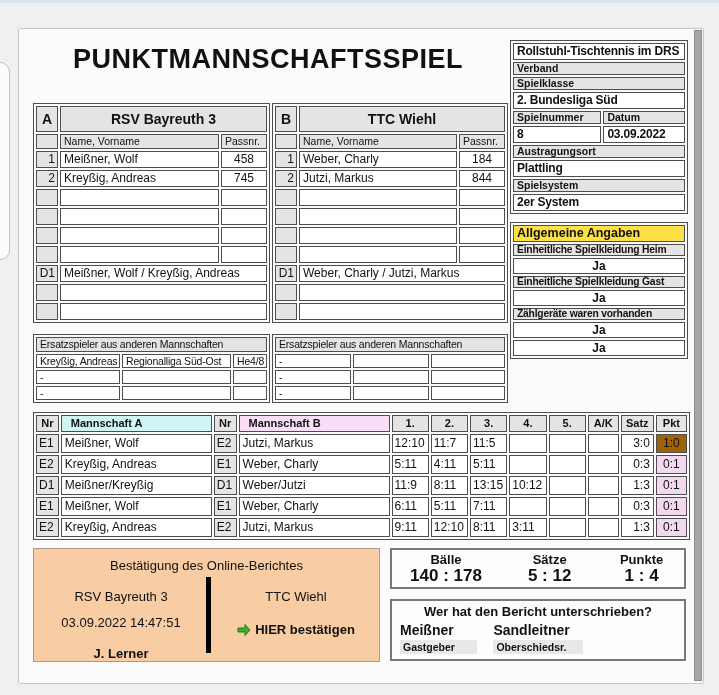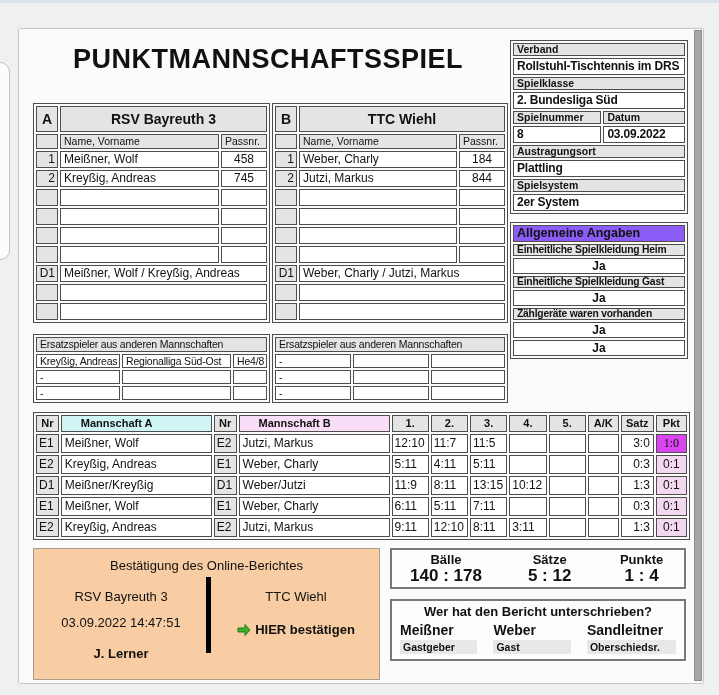--- a/index.html
+++ b/index.html
@@ -22,53 +22,53 @@
   
   table.form{border-collapse:separate;border-spacing:2px;border:1px solid #4d4d4d;
     background:#fbfbfb;table-layout:fixed;}
   .form td{border:1px solid #4d4d4d;background:#fff;font-size:12px;
     padding:0 3px;overflow:hidden;white-space:nowrap;}
   .form td.lbl{background:#e4e4e4;}
 
   
   .info td.lbl{height:11px;line-height:11px;font-size:10.5px;font-weight:bold;}
   .info td.val{height:15px;line-height:15px;font-size:12px;font-weight:bold;letter-spacing:-.2px;}
-  .allg td.ahead{height:15px;line-height:15px;font-size:12.5px;font-weight:bold;background:#8b5cf6;}
+  .allg td.ahead{height:15px;line-height:15px;font-size:12.5px;font-weight:bold;background:#fde047;}
   .allg td.lbl{height:10px;line-height:10px;font-size:10.3px;font-weight:bold;letter-spacing:-.2px;}
   .allg td.val{height:14px;line-height:14px;font-size:12px;font-weight:bold;text-align:center;}
 
   
   .roster td{height:15px;line-height:15px;}
   .roster tr.teamhead td{height:24px;line-height:24px;}
   .roster td.letter{font-weight:bold;font-size:14px;text-align:center;padding:0;}
   .roster td.tname{font-weight:bold;font-size:14px;text-align:center;}
   .roster tr.colhead td{height:13px;line-height:13px;font-size:10.5px;}
   .roster td.rnum{text-align:right;padding:0 2px;}
   .roster td.pass{text-align:center;}
 
   
   .ersatz td{height:12px;line-height:12px;font-size:10.5px;letter-spacing:-.2px;}
   .ersatz tr.ehead td{height:13px;line-height:13px;}
 
   
   .results td{height:17px;line-height:17px;font-size:12px;}
   .results tr.rhead td{height:15px;line-height:15px;font-size:11px;font-weight:bold;
     text-align:center;padding:0 2px;background:#e4e4e4;}
-  .results tr.rhead td.th-team{text-align:left;padding:0 19px;}
+  .results tr.rhead td.th-team{text-align:left;padding:0 9px;}
   .results tr.rhead td.th-a{background:#cff5f5;}
   .results tr.rhead td.th-b{background:#fadef8;}
   .results td.nrcell{background:#e4e4e4;padding:0 2px;}
   .results td.setcell{padding:0 2px;}
   .results td.satz{text-align:right;}
   .results td.pkt{text-align:center;}
-  .results td.pkt.win-a{background:#d946ef;font-family:Liberation Serif, serif;}
+  .results td.pkt.win-a{background:#a16207;}
   .results td.pkt.win-b{background:#f4d8f0;}
 
   
-  .confirm-box{left:33px;top:548px;width:347px;height:132px;background:#f8cda3;
+  .confirm-box{left:33px;top:548px;width:347px;height:114px;background:#f8cda3;
     border:1px solid #ab9b88;box-sizing:border-box;}
   .confirm-title{position:absolute;left:0;top:9px;width:100%;text-align:center;font-size:13px;}
   .confirm-divider{position:absolute;left:172px;top:28px;width:5px;height:76px;background:#000;}
   .confirm-col{position:absolute;top:40px;text-align:center;font-size:13px;}
   .confirm-col.home{left:6px;width:162px;}
   .confirm-col.guest{left:184px;width:156px;}
   .confirm-ts{margin-top:11px;}
   .confirm-signer{font-weight:bold;margin-top:16px;}
   .confirm-btn{display:inline-flex;align-items:center;gap:4px;margin-top:18px;
     font-weight:bold;font-size:13px;cursor:pointer;}
@@ -100,24 +100,24 @@
 
 <div class="abs title">PUNKTMANNSCHAFTSSPIEL</div>
 
 <table class="form info abs" style="left:510px;top:40px;width:178px;">
   <colgroup>
       <col style="width:52%">
       <col style="width:48%">
     </colgroup>
   <tbody>
       <tr>
+        <td class="val" colspan="2">Rollstuhl-Tischtennis im DRS</td>
+      </tr>
+  <tr>
         <td class="lbl" colspan="2">Verband</td>
-      </tr>
-  <tr>
-        <td class="val" colspan="2">Rollstuhl-Tischtennis im DRS</td>
       </tr>
   <tr>
         <td class="lbl" colspan="2">Spielklasse</td>
       </tr>
   <tr>
         <td class="val" colspan="2">2. Bundesliga Süd</td>
       </tr>
   <tr>
     <td class="lbl">Spielnummer</td>
     <td class="lbl">Datum</td>
@@ -487,22 +487,18 @@
   </div>
 </div>
 
 <div class="abs sign-box">
   <div class="sign-title">Wer hat den Bericht unterschrieben?</div>
   <div class="sign-row">
     <div class="sign-col c1">
       <div class="sign-name">Meißner</div>
       <span class="sign-role">Gastgeber</span>
     </div>
-    <div class="sign-col c2">
-      <div class="sign-name">Weber</div>
-      <span class="sign-role">Gast</span>
-    </div>
     <div class="sign-col c3">
       <div class="sign-name">Sandleitner</div>
       <span class="sign-role">Oberschiedsr.</span>
     </div>
   </div>
 </div>
 
 </body></html>

